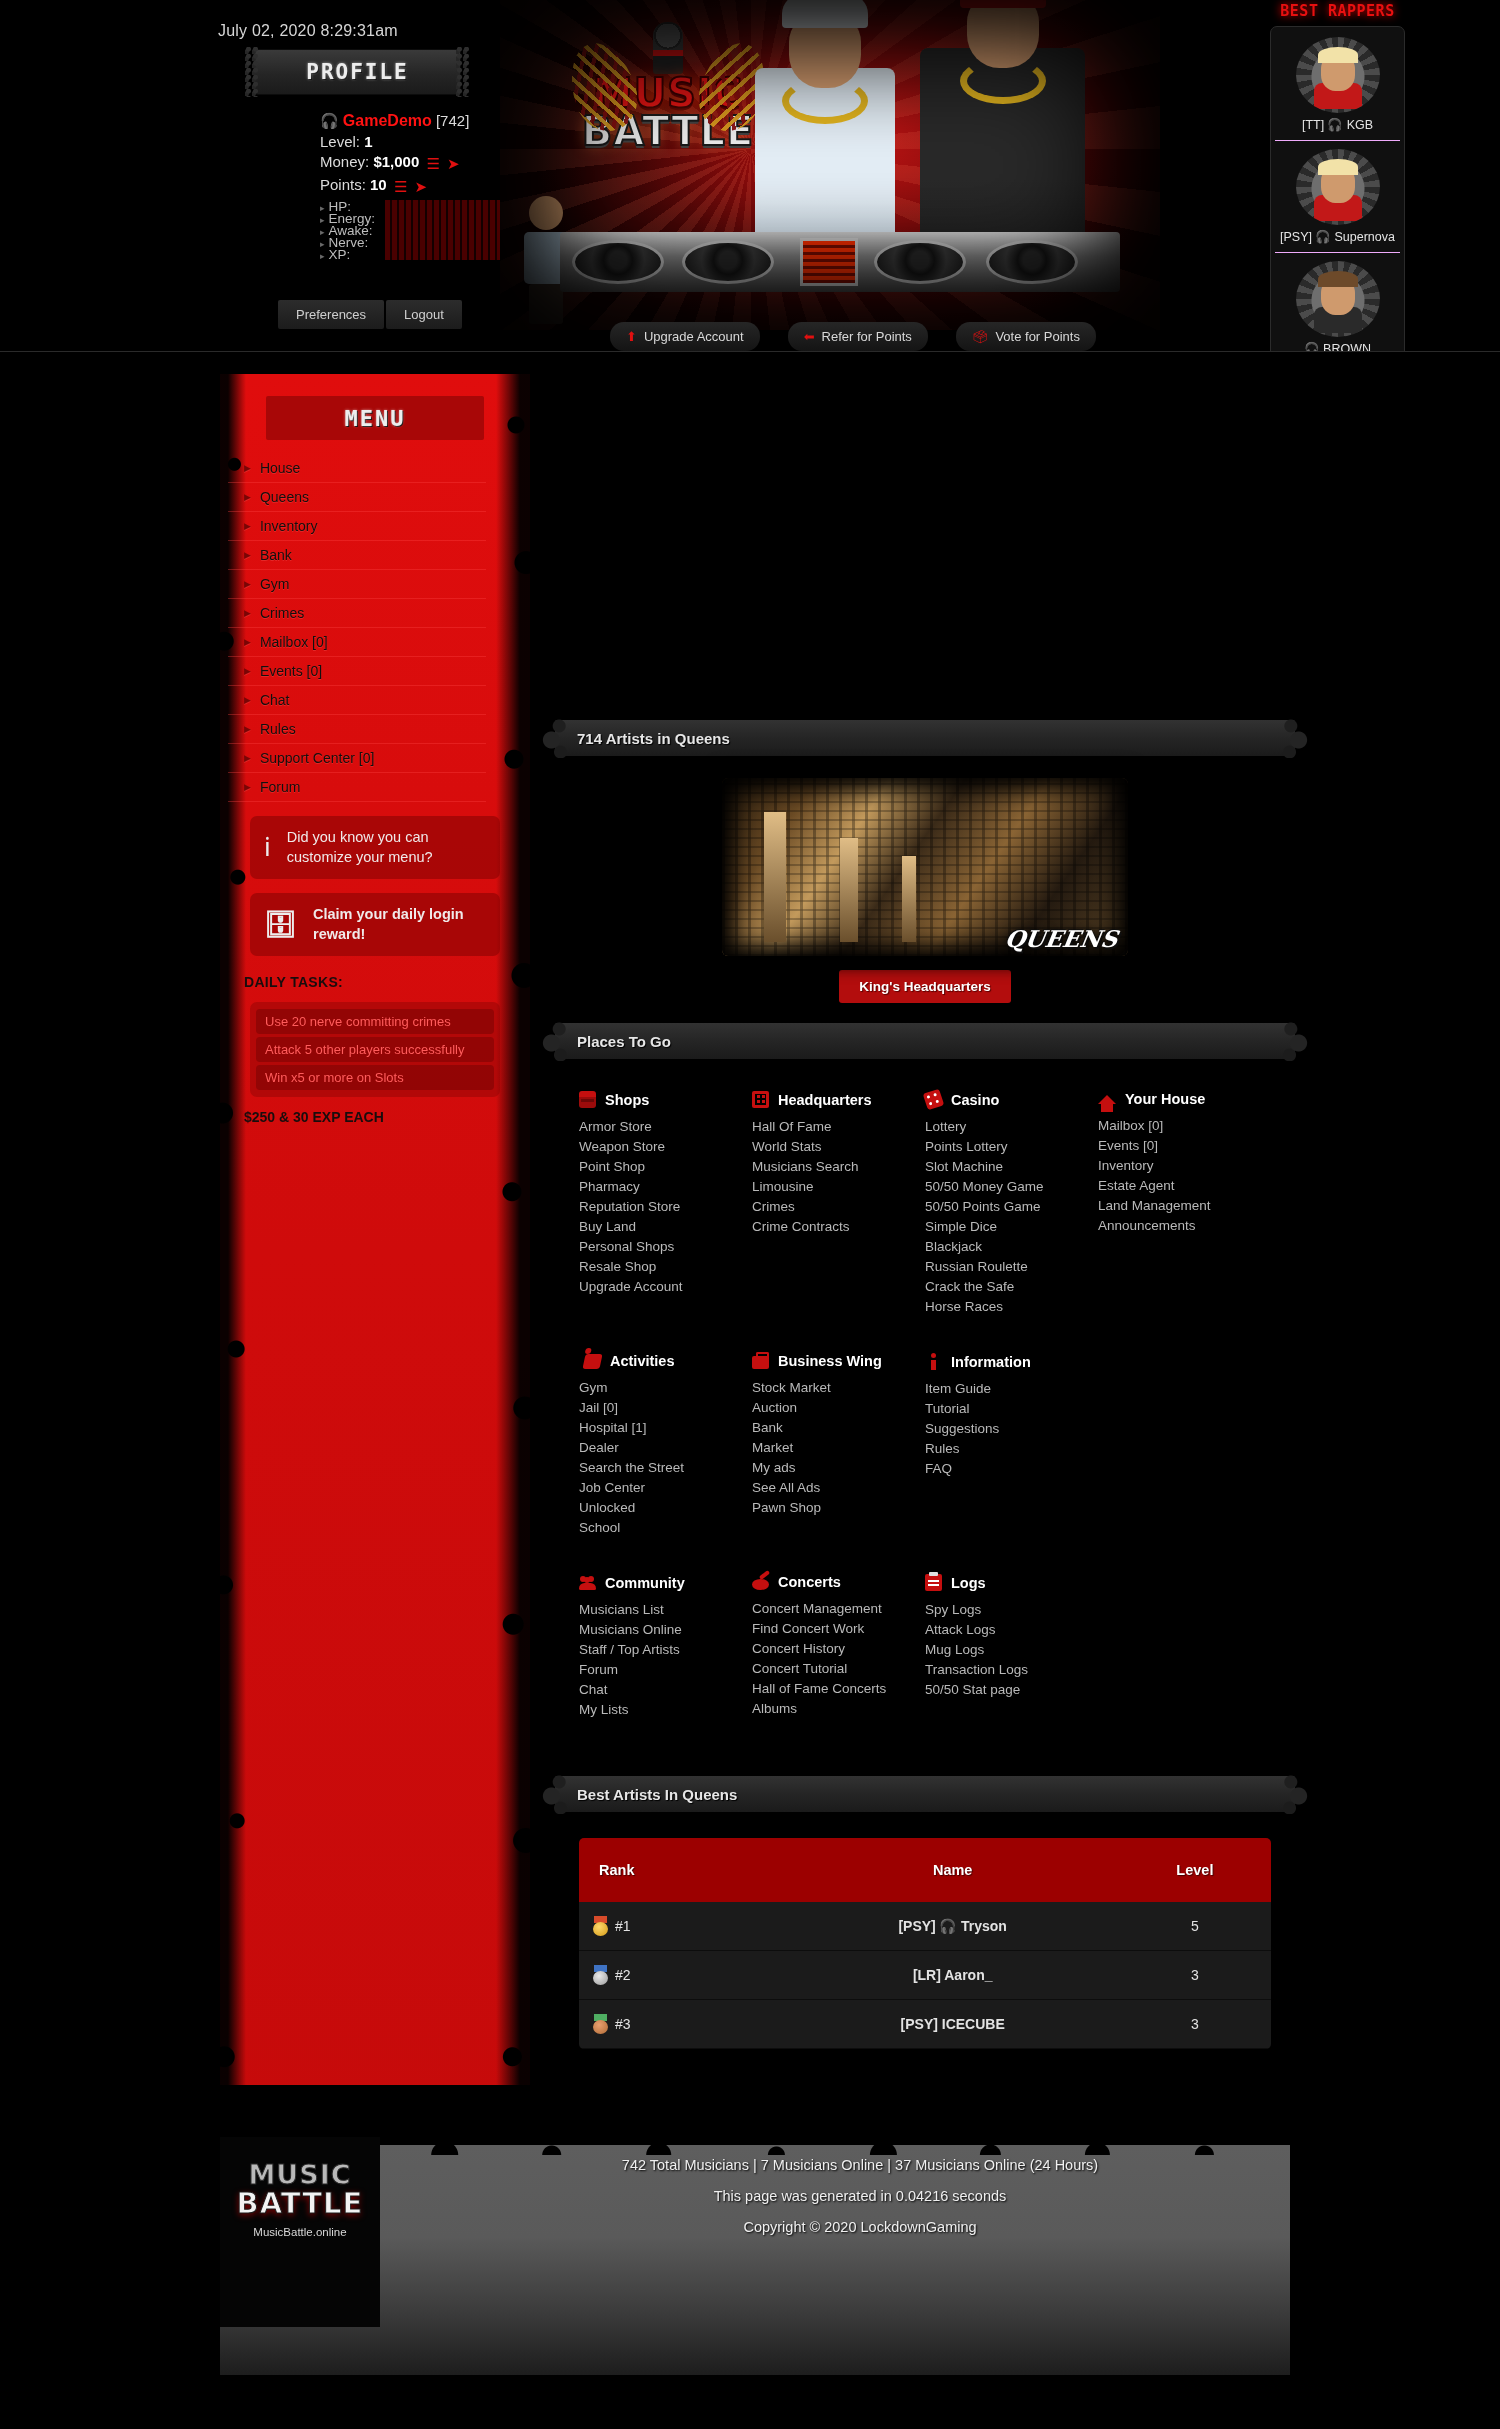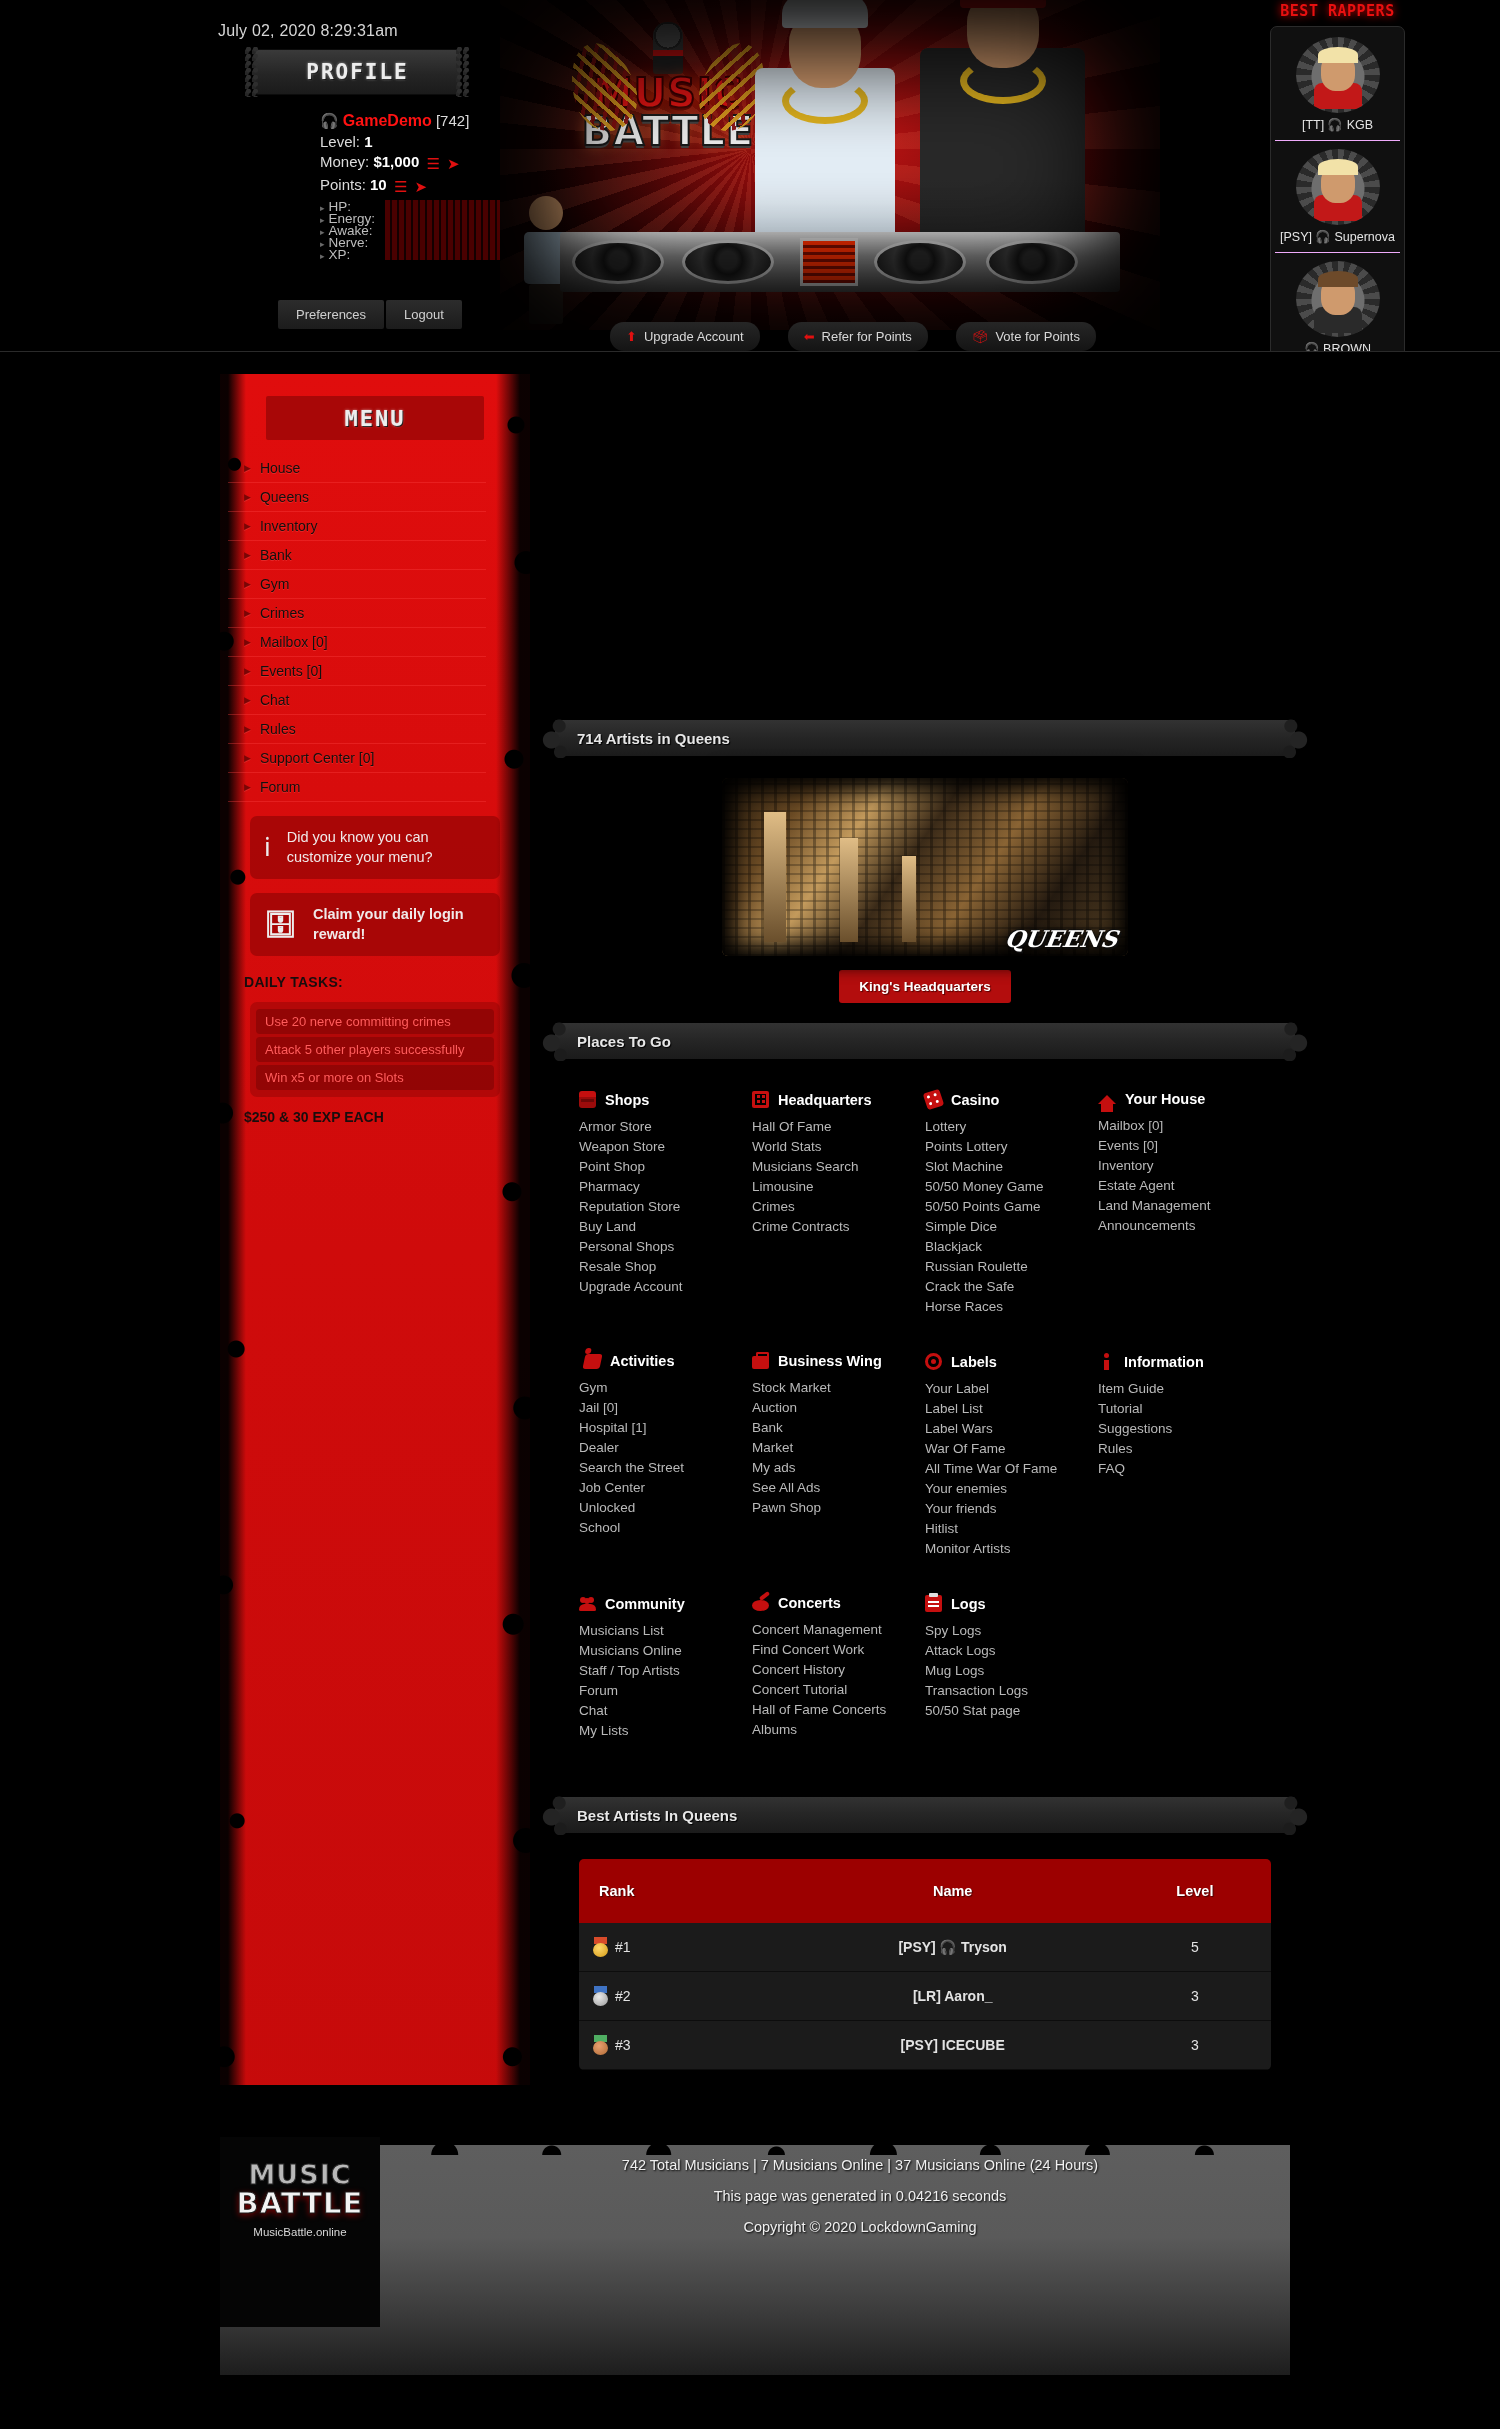--- a/index.html
+++ b/index.html
@@ -729,35 +729,20 @@
             <a>Stock Market</a>
             <a>Auction</a>
             <a>Bank</a>
             <a>Market</a>
             <a>My ads</a>
             <a>See All Ads</a>
             <a>Pawn Shop</a>
           </div>
           <div class="pcol">
             <div class="pcol-head">
-              <span class="ic ic-target"></span>
-              <span class="t">Labels</span>
-            </div>
-            <a>Your Label</a>
-            <a>Label List</a>
-            <a>Label Wars</a>
-            <a>War Of Fame</a>
-            <a>All Time War Of Fame</a>
-            <a>Your enemies</a>
-            <a>Your friends</a>
-            <a>Hitlist</a>
-            <a>Monitor Artists</a>
-          </div>
-          <div class="pcol">
-            <div class="pcol-head">
               <span class="ic ic-info"></span>
               <span class="t">Information</span>
             </div>
             <a>Item Guide</a>
             <a>Tutorial</a>
             <a>Suggestions</a>
             <a>Rules</a>
             <a>FAQ</a>
           </div>
         </div>

